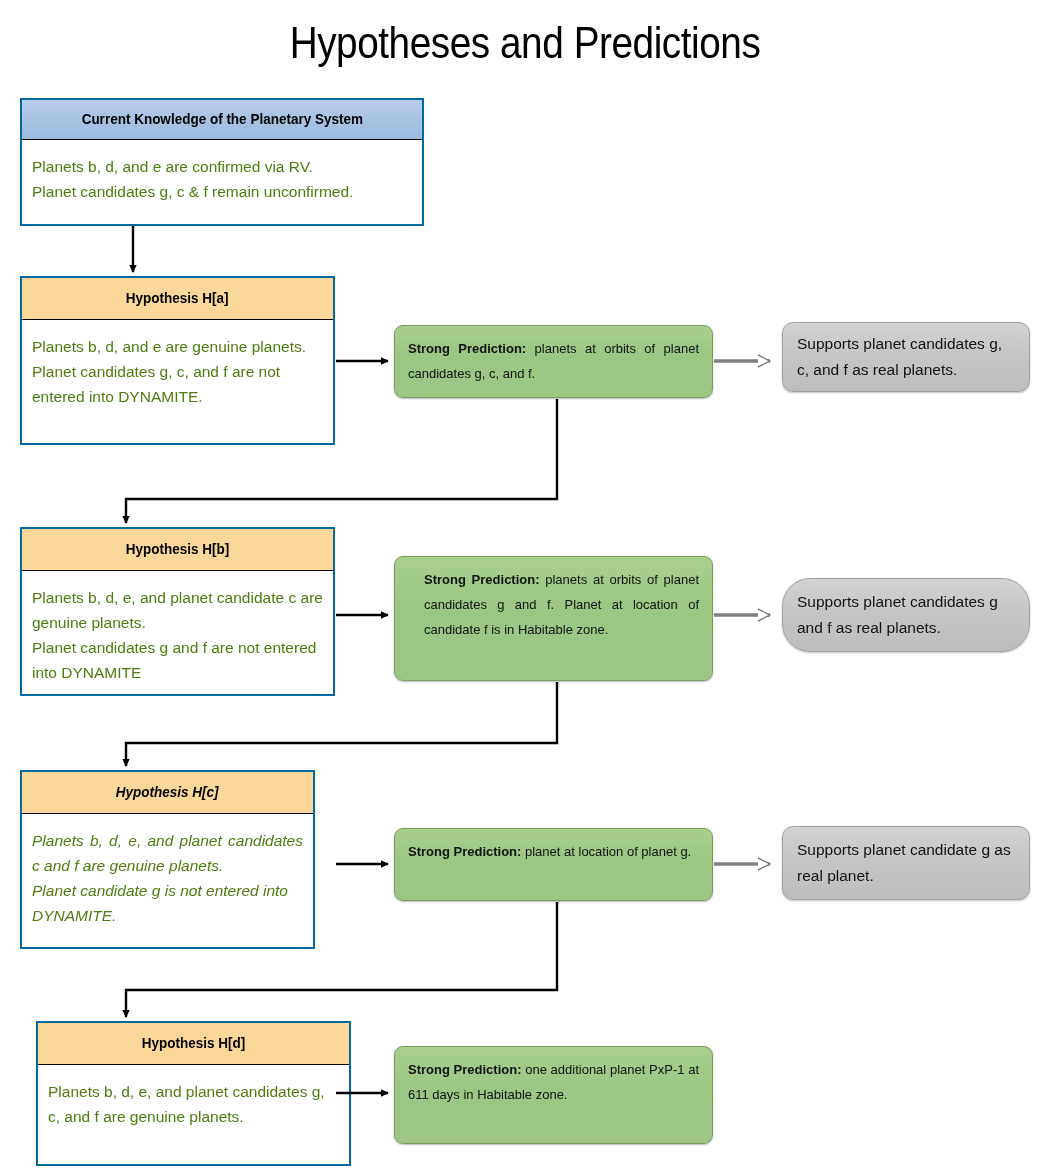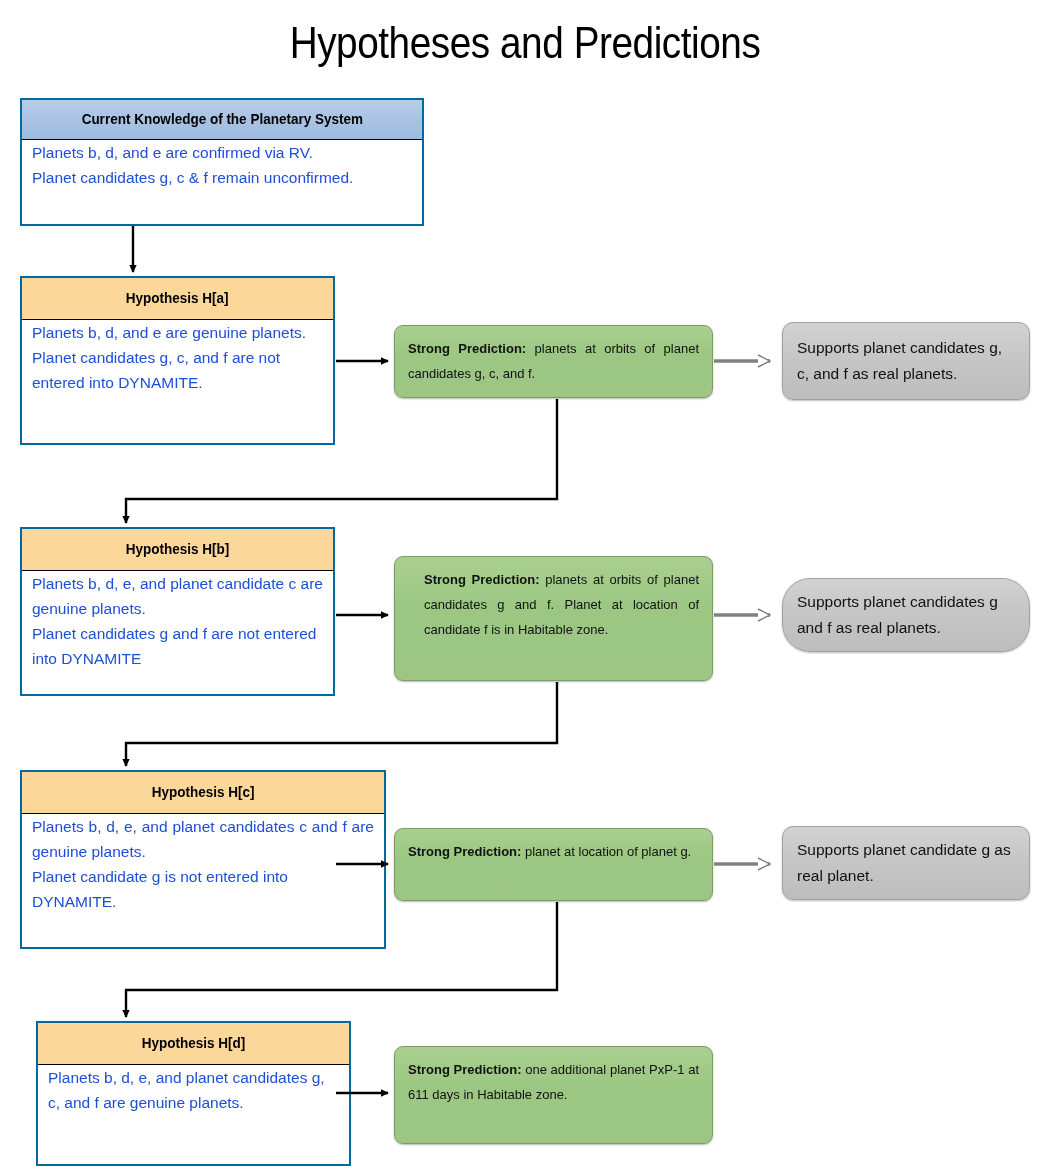--- a/index.html
+++ b/index.html
@@ -67,24 +67,24 @@
   }
   .card-header.orange {
     background: #fbd79a;
   }
   .card-header span {
     display: inline-block;
     transform: scaleX(0.9);
   }
   .card-body {
     box-sizing: border-box;
-    padding: 0 10px 6px 10px;
+    padding: 14px 10px 6px 10px;
     font-size: 15.5px;
     line-height: 25px;
-    color: #1d4ed8;
+    color: #4d7c0f;
     flex: 1 1 auto;
   }
   .card-body p {
     margin: 0;
   }
   .justify p { text-align: justify; }
   .justify p:last-child { text-align: left; }
 
   
   .pred {
@@ -148,21 +148,21 @@
       <p>Planet candidates g, c, and f are not entered into DYNAMITE.</p>
     </div>
   </div>
 
   <div class="box pred" style="left:394px; top:325px; width:319px; height:73px;">
     <div class="inner">
       <b>Strong Prediction:</b><span> planets at orbits of planet candidates g, c, and  f.</span>
     </div>
   </div>
 
-  <div class="box support" style="left:782px; top:322px; width:248px; height:78px;">
+  <div class="box support" style="left:782px; top:322px; width:248px; height:70px;">
     <span>Supports planet candidates g, c, and f as real planets.</span>
   </div>
 
   <div class="box card" style="left:20px; top:527px; width:315px; height:169px;">
     <div class="card-header orange" style="height:42px;">
       <span>Hypothesis H[b]</span>
     </div>
     <div class="card-body justify">
       <p>Planets b, d, e, and planet candidate c are genuine planets.</p>
       <p>Planet candidates g and f are not entered into DYNAMITE</p>
@@ -172,21 +172,21 @@
   <div class="box pred" style="left:394px; top:556px; width:319px; height:125px;padding-left:29px;">
     <div class="inner">
       <b>Strong Prediction:</b><span> planets at orbits of planet candidates g and  f. Planet at location of candidate f is in Habitable zone.</span>
     </div>
   </div>
 
   <div class="box support" style="left:782px; top:578px; width:248px; height:74px;border-radius:28px;">
     <span>Supports planet candidates g and f as real planets.</span>
   </div>
 
-  <div class="box card" style="left:20px; top:770px; width:366px; height:179px;">
+  <div class="box card" style="left:20px; top:770px; width:295px; height:179px;font-style:italic;">
     <div class="card-header orange" style="height:42px;">
       <span>Hypothesis H[c]</span>
     </div>
     <div class="card-body justify">
       <p>Planets b, d, e, and planet candidates c and f are genuine planets.</p>
       <p>Planet candidate g is not entered into DYNAMITE.</p>
     </div>
   </div>
 
   <div class="box pred" style="left:394px; top:828px; width:319px; height:73px;">

